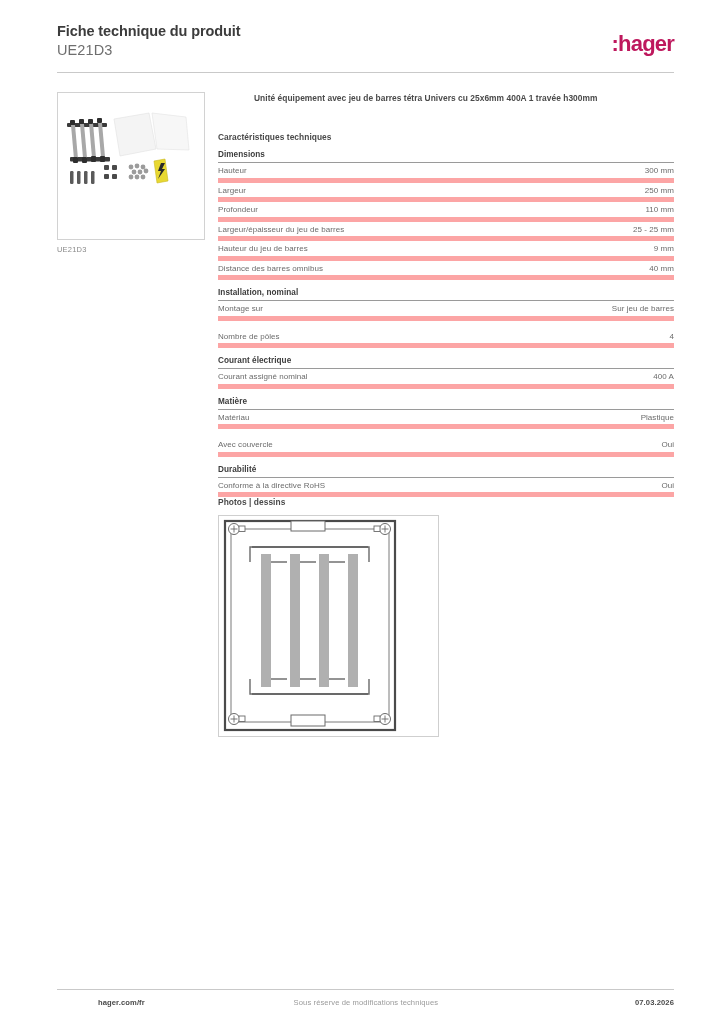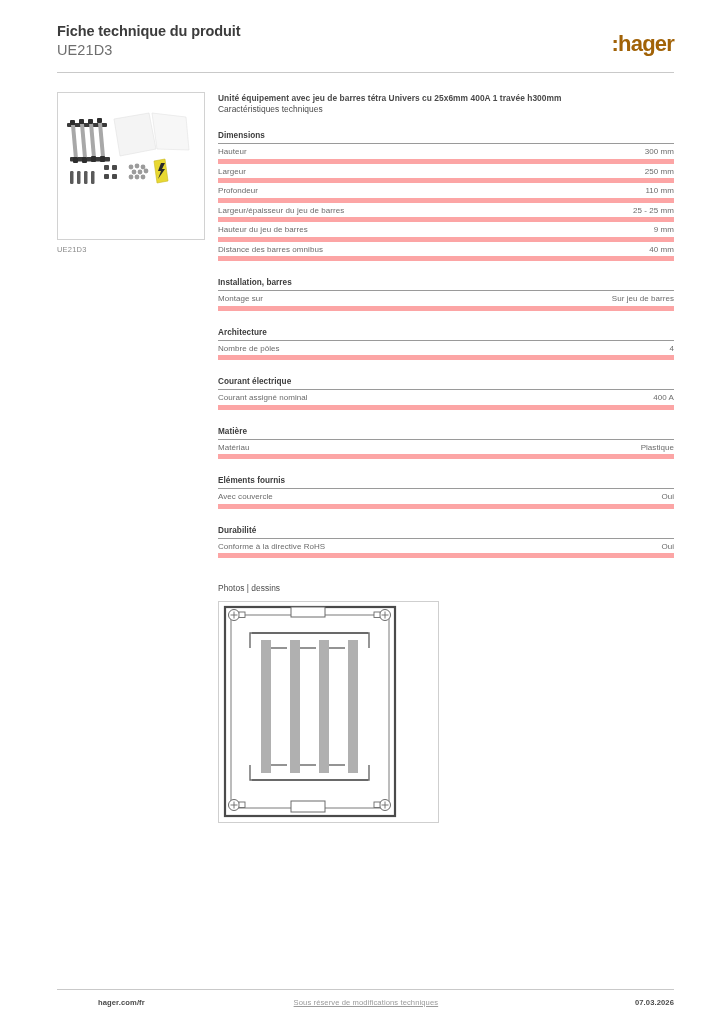--- a/index.html
+++ b/index.html
@@ -16,21 +16,21 @@
   .title-main {
     font-size: 14.5px; font-weight: bold; color: #3c3c3c;
     letter-spacing: -0.1px; line-height: 18px;
   }
   .title-sub {
     font-size: 14.5px; font-weight: normal; color: #6e6e6e;
     letter-spacing: 0.1px; line-height: 19px; margin-top: 1px;
   }
   .logo {
     position: absolute; right: 0; top: 10px;
-    font-size: 22px; font-weight: bold; color: #a16207;
+    font-size: 22px; font-weight: bold; color: #be185d;
     letter-spacing: -0.8px; line-height: 24px;
   }
   .hrule-top {
     position: absolute; left: 57px; top: 72px; width: 617px;
     border-top: 1px solid #c9c9c9;
   }
 
   
   .thumb-box {
     position: absolute; left: 57px; top: 92px;
@@ -39,63 +39,63 @@
   }
   .thumb-caption {
     position: absolute; left: 57px; top: 245px;
     font-size: 7.5px; color: #8a8a8a; letter-spacing: 0.2px;
   }
 
   
   .main { position: absolute; left: 218px; top: 92px; width: 456px; }
   .product-desc {
     font-size: 8.4px; font-weight: bold; color: #4a4a4a;
-    line-height: 12px; letter-spacing: 0.05px;
+    line-height: 12px; letter-spacing: 0.05px; margin-left: 36px;
   }
   .caracteristiques {
-    font-size: 8.4px; font-weight: normal; color: #4a4a4a;
+    margin-top: 28px;
+    font-size: 8.4px; font-weight: bold; color: #4a4a4a;
     letter-spacing: 0.05px;
   }
 
-  .spec-group { margin-top: 17px; }
+  .spec-group { margin-top: 8px; }
   .group-title {
     font-size: 8.2px; font-weight: bold; color: #3c3c3c;
     padding-bottom: 3px; letter-spacing: 0.05px;
     border-bottom: 1px solid #9a9a9a;
   }
   .spec-row {
     display: flex; justify-content: space-between; align-items: baseline;
     border-bottom: 5px solid #fca5a5;
     padding: 3px 0 2.5px 0;
     font-size: 8px; color: #6b6b6b; letter-spacing: 0.05px;
   }
   .spec-label { text-align: left; }
   .spec-value { text-align: center; white-space: nowrap; padding-left: 12px; }
 
   
   .photos-title {
-    margin-top: 25px;
-    font-size: 8.4px; font-weight: normal; color: #4a4a4a; letter-spacing: 0.05px;
+    font-size: 8.4px; font-weight: bold; color: #4a4a4a; letter-spacing: 0.05px;
   }
   .drawing-box {
     margin-top: 8px; width: 221px; height: 222px;
     border: 1px solid #cfcfcf; background: #fff; position: relative; overflow: hidden;
   }
 
   
   .hrule-bottom {
     position: absolute; left: 57px; top: 989px; width: 617px;
     border-top: 1px solid #c9c9c9;
   }
   .footer {
     position: absolute; left: 57px; top: 998px; width: 617px;
     display: flex; justify-content: space-between; align-items: baseline; padding-left: 41px;
   }
   .footer-left { font-size: 7.6px; font-weight: bold; color: #4a4a4a; letter-spacing: 0.1px; }
-  .footer-center { font-size: 7.6px; color: #9a9a9a; letter-spacing: 0.1px; text-decoration: underline; }
+  .footer-center { font-size: 7.6px; color: #9a9a9a; letter-spacing: 0.1px; }
   .footer-right { font-size: 7.6px; font-weight: bold; color: #4a4a4a; letter-spacing: 0.1px; margin-left: 48px; }
 </style>
 </head>
 <body>
 
 <div class="page">
 
   <div class="header">
     <div class="title-main">Fiche technique du produit</div>
     <div class="title-sub">UE21D3</div>
@@ -194,49 +194,47 @@
           <div class="spec-row">
             <span class="spec-label">Hauteur du jeu de barres</span>
             <span class="spec-value">9 mm</span>
           </div>
           <div class="spec-row">
             <span class="spec-label">Distance des barres omnibus</span>
             <span class="spec-value">40 mm</span>
           </div>
         </div>
         <div class="spec-group">
-          <div class="group-title">Installation, barres</div>
+          <div class="group-title">Installation, nominal</div>
           <div class="spec-row">
             <span class="spec-label">Montage sur</span>
             <span class="spec-value">Sur jeu de barres</span>
           </div>
         </div>
         <div class="spec-group">
-          <div class="group-title">Architecture</div>
           <div class="spec-row">
             <span class="spec-label">Nombre de pôles</span>
             <span class="spec-value">4</span>
           </div>
         </div>
         <div class="spec-group">
           <div class="group-title">Courant électrique</div>
           <div class="spec-row">
             <span class="spec-label">Courant assigné nominal</span>
             <span class="spec-value">400 A</span>
           </div>
         </div>
         <div class="spec-group">
           <div class="group-title">Matière</div>
           <div class="spec-row">
             <span class="spec-label">Matériau</span>
             <span class="spec-value">Plastique</span>
           </div>
         </div>
         <div class="spec-group">
-          <div class="group-title">Eléments fournis</div>
           <div class="spec-row">
             <span class="spec-label">Avec couvercle</span>
             <span class="spec-value">Oui</span>
           </div>
         </div>
         <div class="spec-group">
           <div class="group-title">Durabilité</div>
           <div class="spec-row">
             <span class="spec-label">Conforme à la directive RoHS</span>
             <span class="spec-value">Oui</span>

